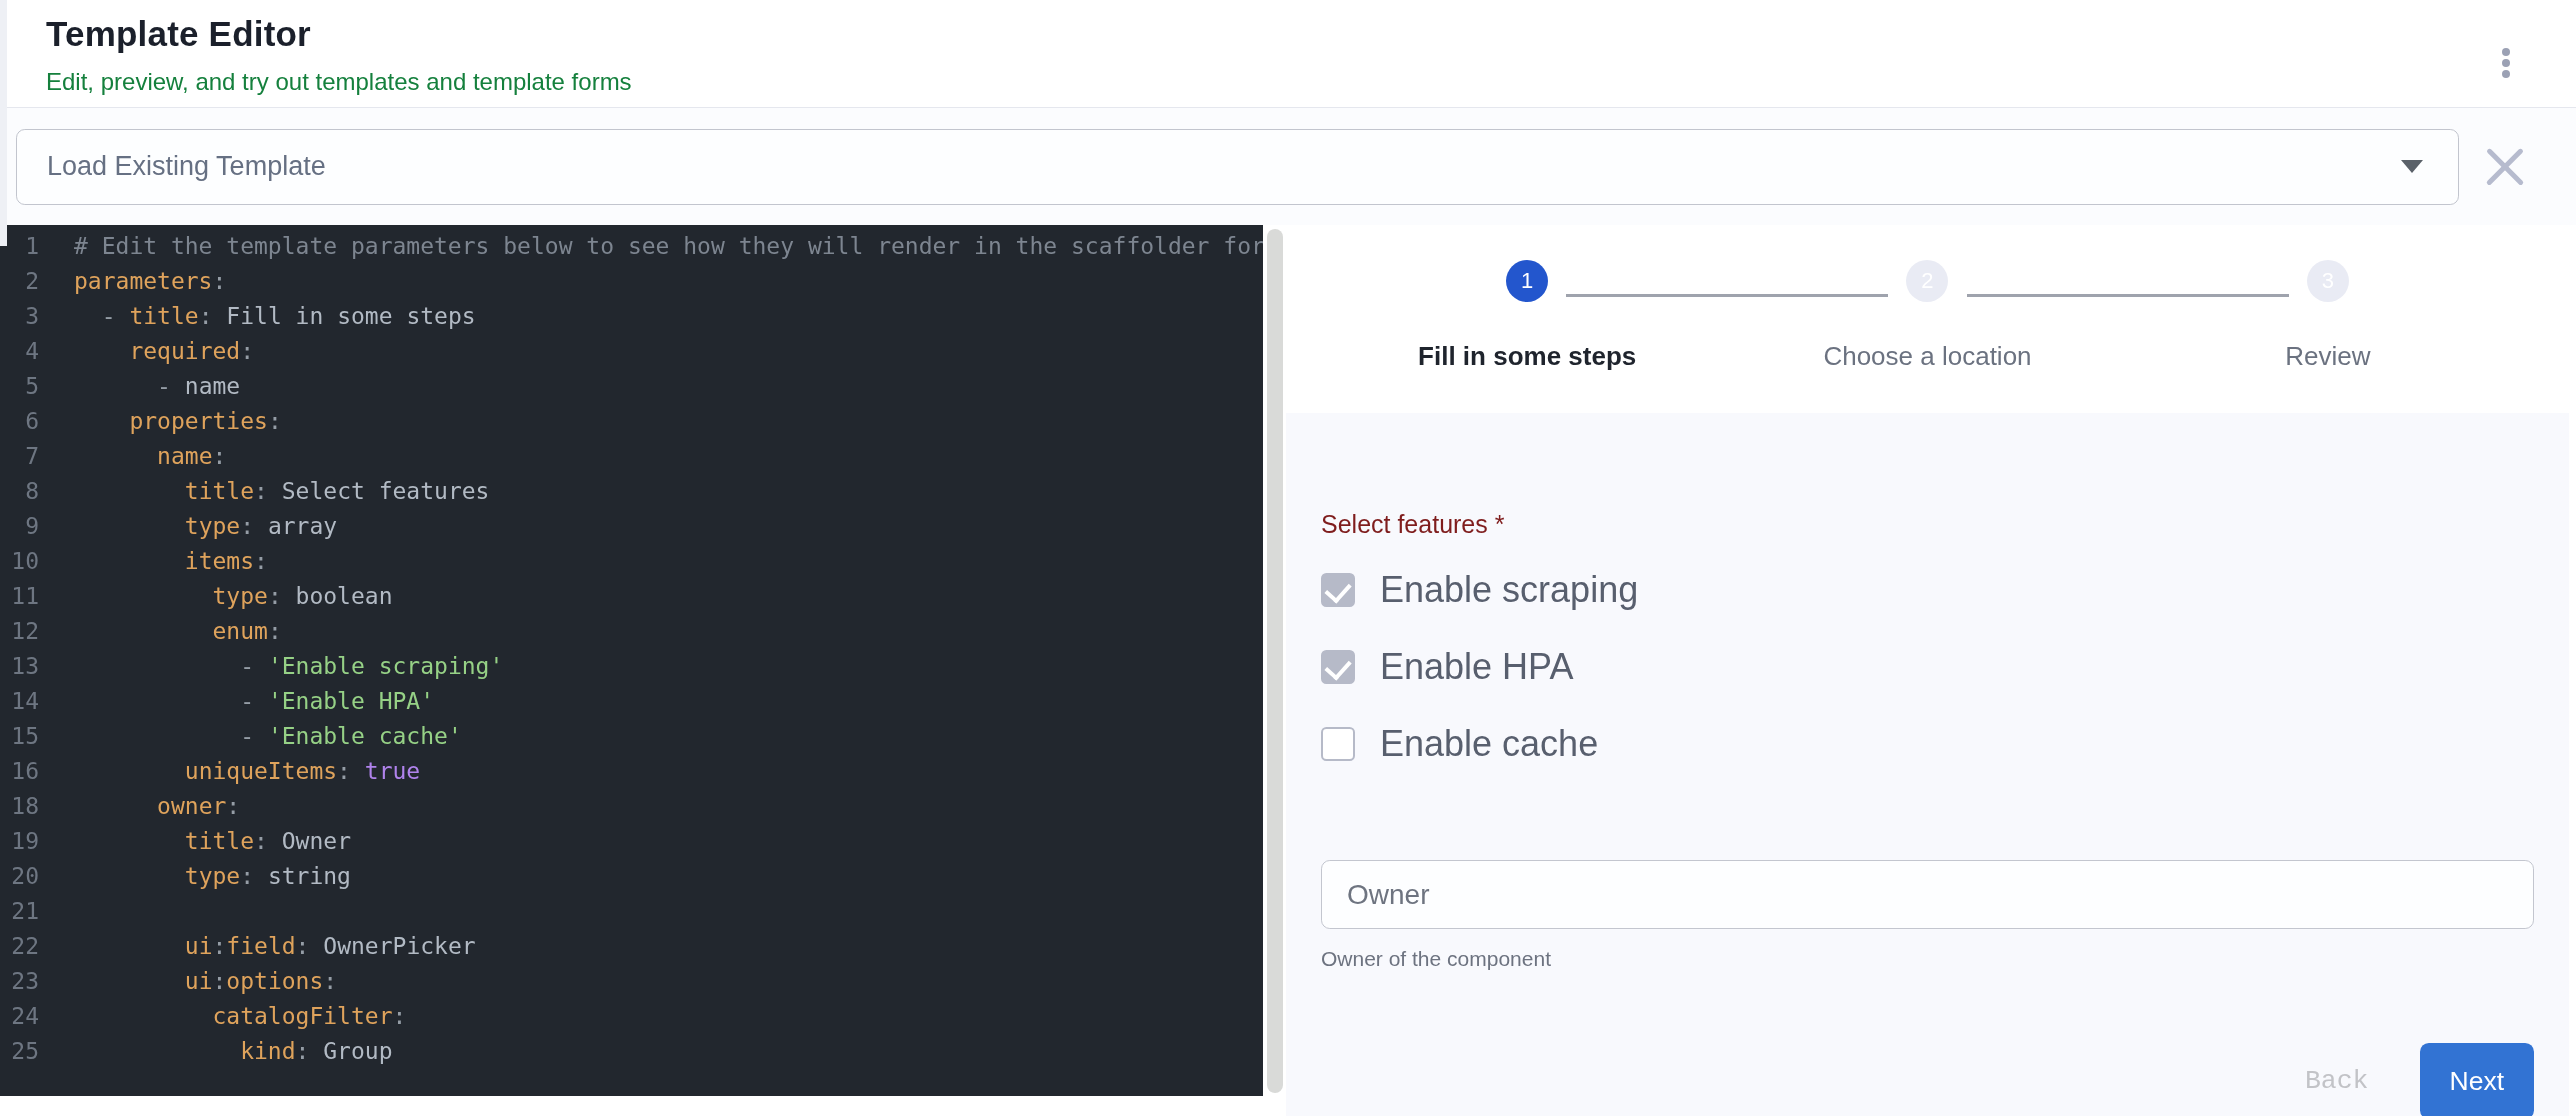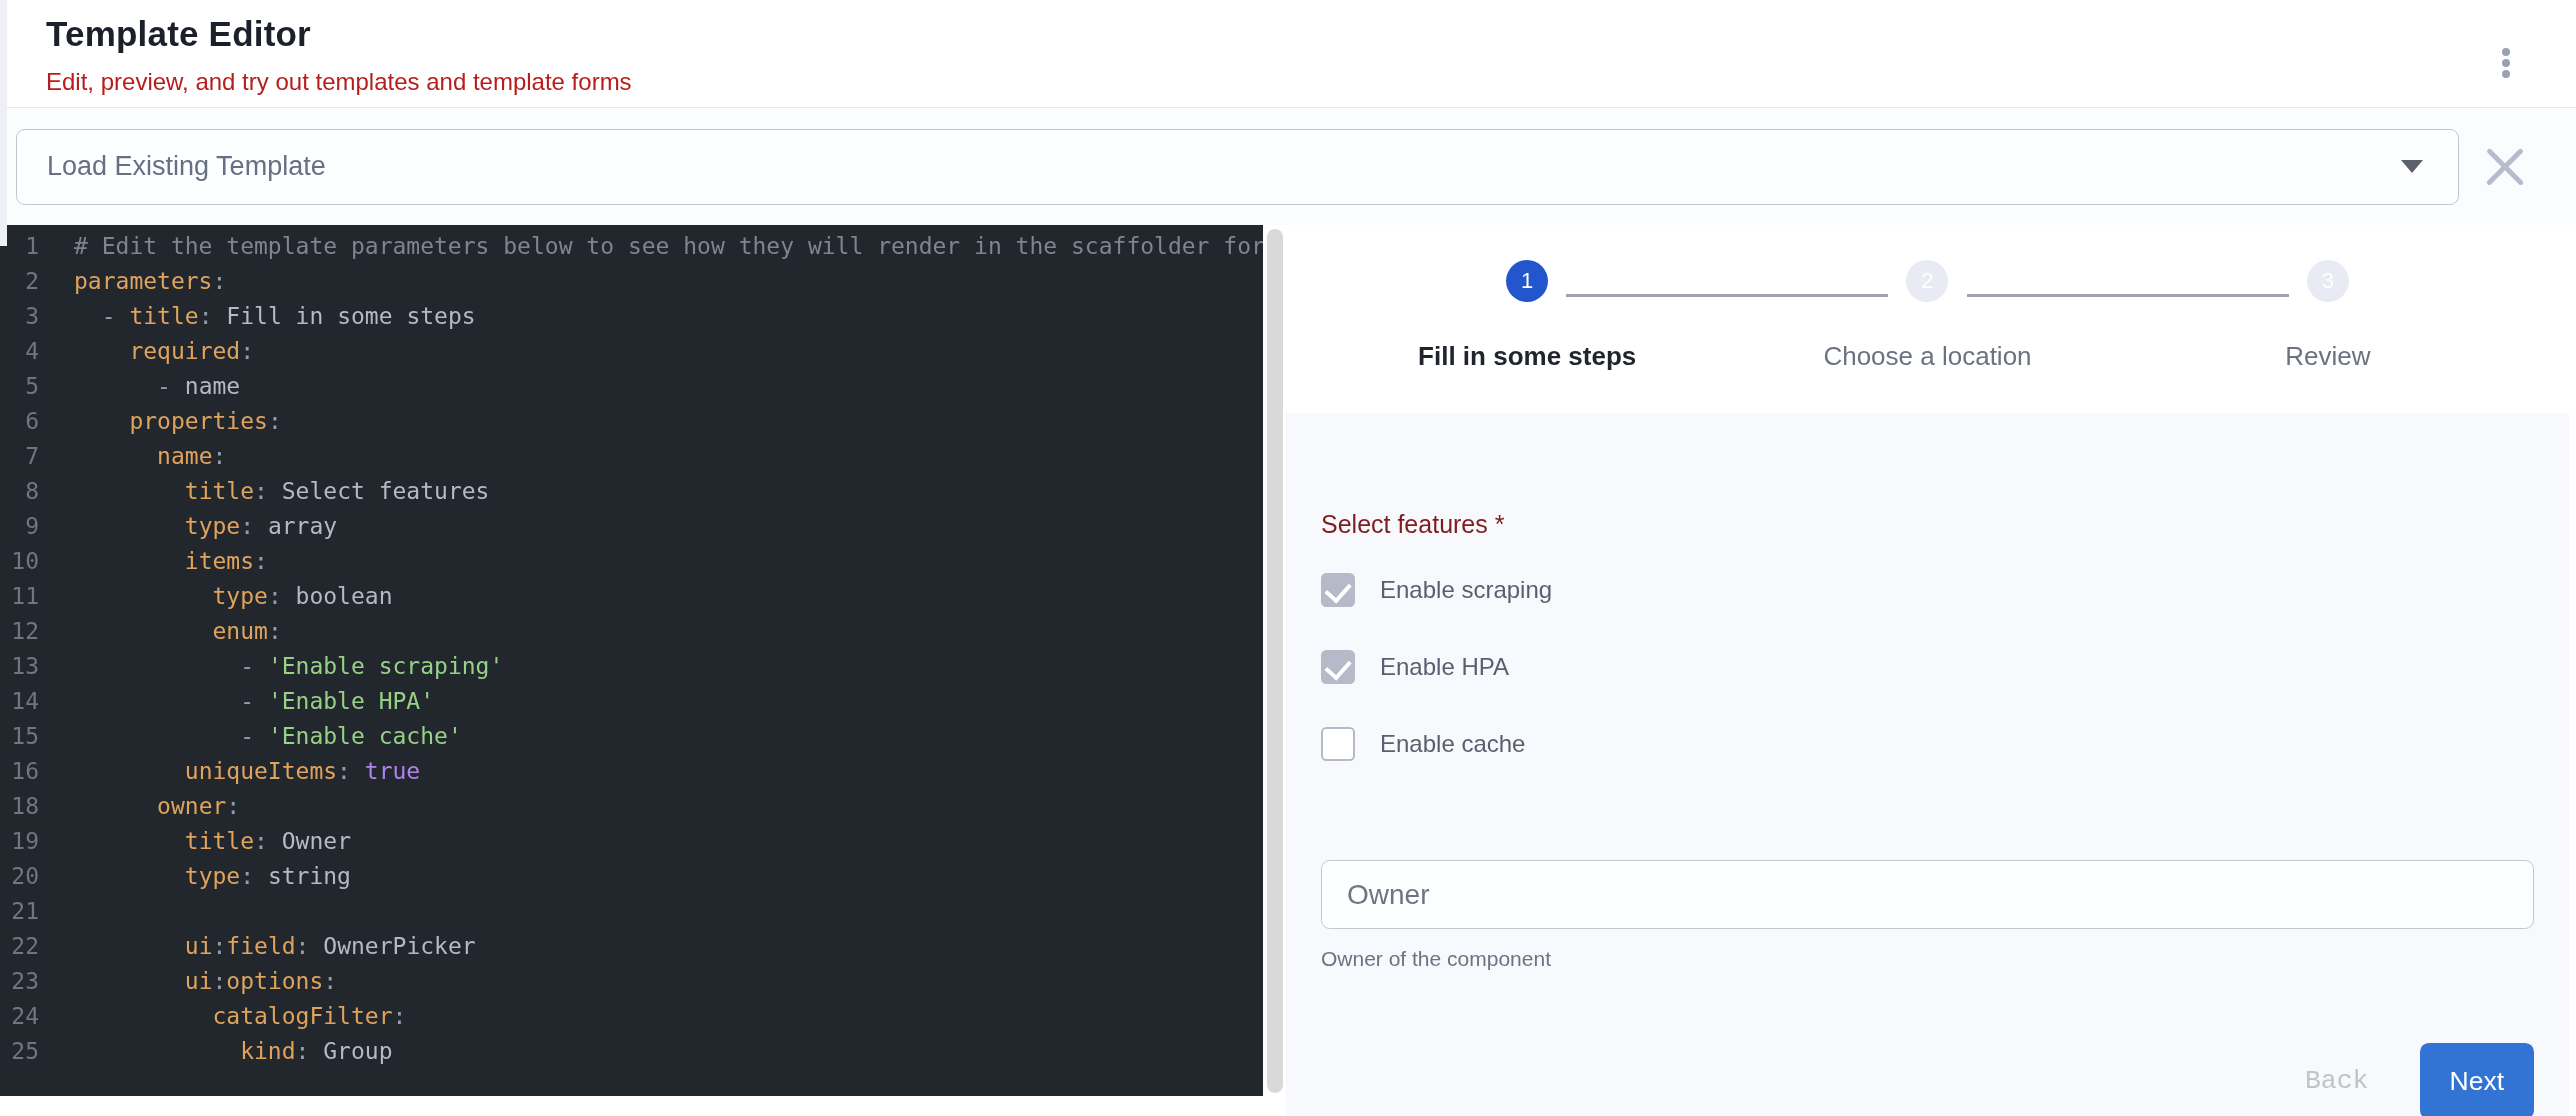--- a/index.html
+++ b/index.html
@@ -6,21 +6,21 @@
   html,body { width:2576px; height:1117px; overflow:hidden; background:#ffffff;
               font-family:"Liberation Sans", sans-serif; }
 
   .page { position:relative; width:2576px; height:1117px; }
 
   .edge-strip { position:absolute; left:0; top:0; width:7px; height:246px; background:#eef0f5; z-index:5; }
 
   
   .header { position:relative; height:108px; background:#ffffff; border-bottom:1.8px solid #e5e7ee; padding:14px 0 0 46px; }
   .title { font-size:35px; font-weight:700; color:#1b202b; letter-spacing:0.2px; }
-  .subtitle { margin-top:14px; font-size:24px; color:#b91c1c; }
+  .subtitle { margin-top:14px; font-size:24px; color:#15803d; }
   .kebab { position:absolute; right:49px; top:42px; width:42px; height:42px; display:flex; flex-direction:column;
            align-items:center; justify-content:center; gap:2.7px; cursor:pointer; }
   .kebab i { width:8px; height:8px; border-radius:50%; background:#9ba1b4; }
 
   
   .load-bar { height:117px; background:#fbfcfe; display:flex; align-items:center; padding:0 48px 0 16px; gap:23px; }
   .select-box { flex:1; height:76px; background:#fdfeff; border:1.8px solid #c2c5ce; border-radius:8.8px;
                 display:flex; align-items:center; padding:0 30px; }
   .select-text { font-size:27px; color:#667083; flex:1; }
   .caret { width:0; height:0; border-left:11.5px solid transparent; border-right:11.5px solid transparent;
@@ -66,21 +66,21 @@
 
   
   .card { flex:1; margin-top:41px; background:#f8f9fd; padding:57px 35px 0 35px; }
   .features-label { font-size:25px; color:#7f1d1d; margin-bottom:12.4px;margin-top:40px; }
   .chk-row { display:flex; align-items:center; height:77px; cursor:pointer; }
   .box { flex:none; width:34px; height:34px; border:2.7px solid #b6bac8; border-radius:5.3px; background:#ffffff;
          margin-right:25px; position:relative; }
   .chk-row.on .box { background:#b6bac8; }
   .chk-row.on .box::after { content:""; position:absolute; left:7px; top:2.7px; width:11.5px; height:19.4px;
          border:solid #ffffff; border-width:0 4.4px 4.4px 0; transform:rotate(42deg); }
-  .chk-label { font-size:24px; color:#585f6e; }
+  .chk-label { font-size:36px; color:#585f6e; }
 
   .owner-wrap { margin-top:78px; }
   .input { height:69px; background:#fdfeff; border:1.8px solid #c3c6cf; border-radius:8.8px;
            display:flex; align-items:center; padding:0 25px; font-size:28px; color:#6e7480; }
   .helper { margin-top:17.7px; font-size:21px; color:#6d7380; }
 
   .actions { display:flex; justify-content:flex-end; align-items:center; gap:51px; margin-top:72px; }
   .back-btn { font-size:26.5px; color:#c2c3c7; background:none; border:none; cursor:default;
               font-family:Liberation Mono, monospace; }
   .next-btn { background:#3273d3; color:#ffffff; font-size:26.5px; border:none; border-radius:8.8px;

